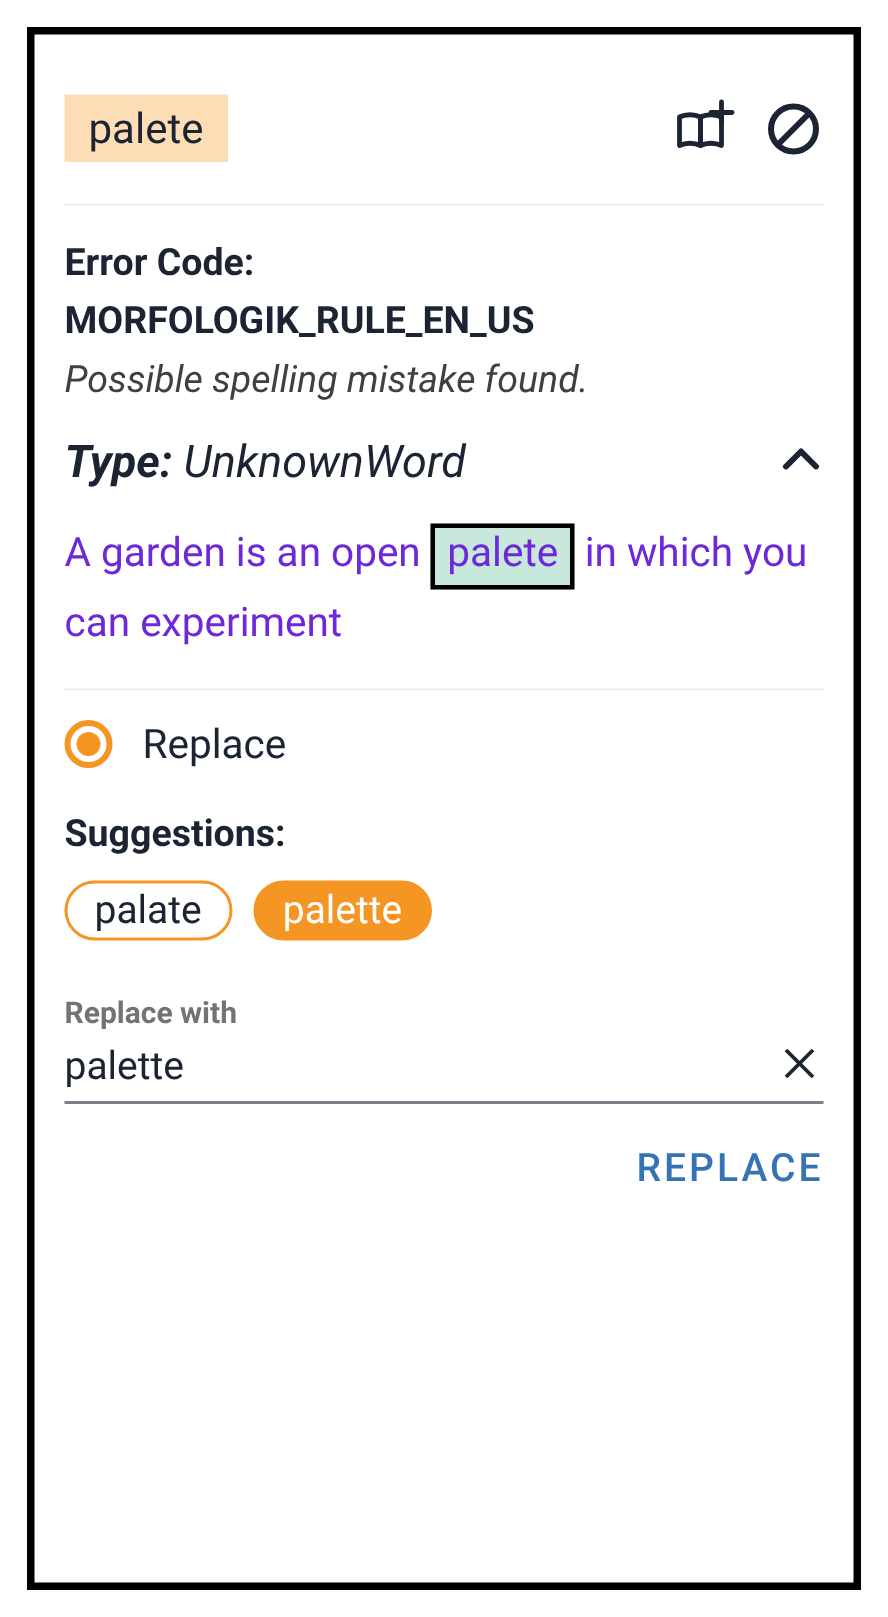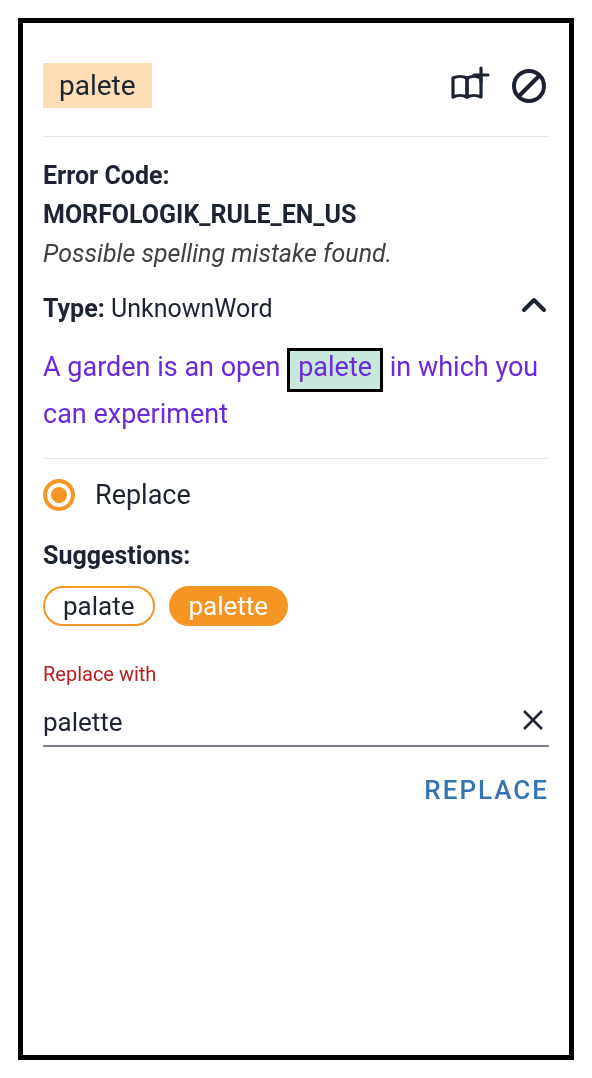--- a/index.html
+++ b/index.html
@@ -67,21 +67,22 @@
       font-style: italic;
     }
     .type-row {
       display: flex;
       justify-content: space-between;
       align-items: center;
       margin-top: 18px;
       margin-bottom: 20px;
     }
     .type-label {
-      font-size: 25px;
+      font-size: 30px;
+      font-style: italic;
     }
     .type-label strong {
       font-weight: 700;
     }
     .chevron {
       cursor: pointer;
     }
     .context-text {
       font-size: 27px;
       line-height: 1.7;
@@ -147,23 +148,23 @@
       color: #1c2433;
       background: #fff;
     }
     .chip-filled {
       background: #f59523;
       color: #fff;
       border: 2px solid #f59523;
     }
     .replace-with-label {
       font-size: 20px;
-      font-weight: 400;
-      color: #b91c1c;
-      margin-bottom: 20px;
+      font-weight: 700;
+      color: #737373;
+      margin-bottom: 8px;
     }
     .input-row {
       display: flex;
       align-items: center;
       border-bottom: 2px solid #7b808a;
       padding-bottom: 6px;
     }
     .replace-input {
       flex: 1;
       border: none;

